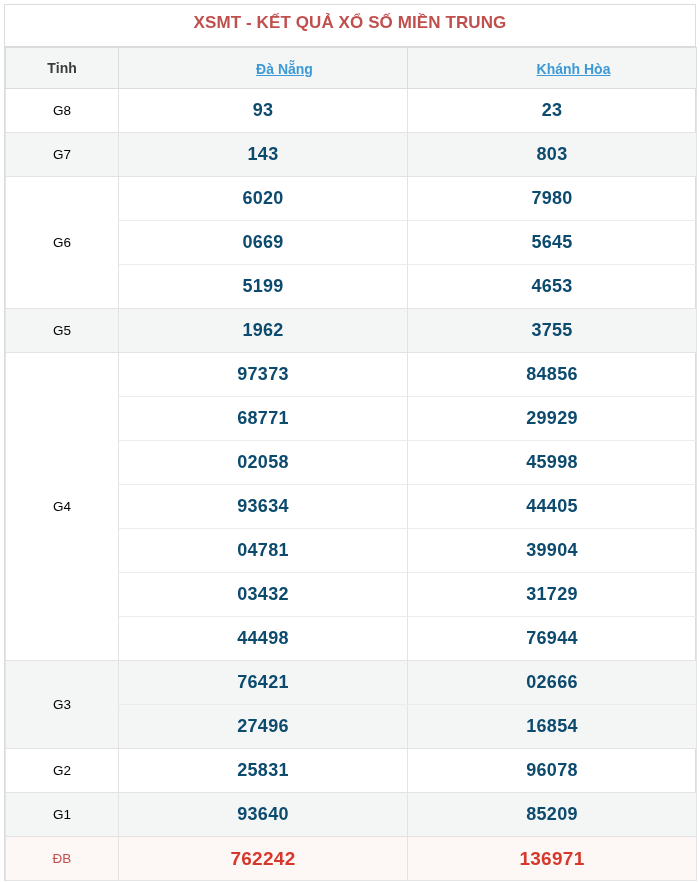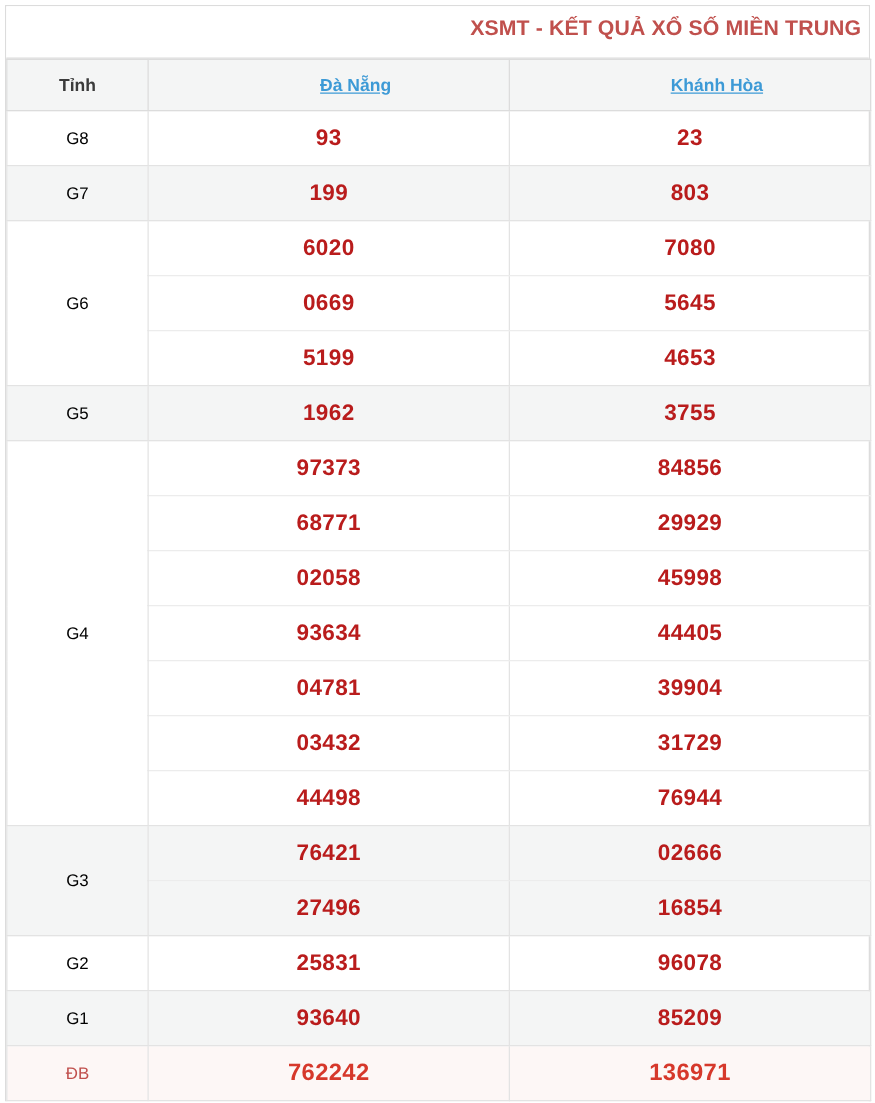--- a/index.html
+++ b/index.html
@@ -28,21 +28,21 @@
     width: 692px;
     border: 1px solid #dcdcdc;
     border-bottom: none;
     background: #ffffff;
   }
 
   
   .card-header {
     box-sizing: border-box;
     padding: 8px 6px 8px 6px;
-    text-align: right;
+    text-align: center;
     background: #ffffff;
     border-bottom: 1px solid #dcdcdc;
   }
   .card-title {
     font-size: 17px;
     font-weight: 700;
     color: #c0504d;
     letter-spacing: .1px;
     line-height: 20px;
     margin-bottom: 5px;
@@ -107,21 +107,21 @@
   td.prize-label {
     font-size: 13.5px;
     color: #000000;
     font-weight: 400;
     background-clip: padding-box;
   }
 
   td.num {
     font-size: 18px;
     font-weight: 700;
-    color: #b91c1c;
+    color: #0c4a6e;
     letter-spacing: .3px;
     height: 43px;
   }
 
   
   tr.sub td.num { border-top-color: #ececec; border-bottom-color: #ececec; }
   tr.grp-first td.num { border-top-color: #e3e3e3; }
   tr.grp-last  td.num { border-bottom-color: #e3e3e3; }
 
   tr.shaded td,
@@ -163,27 +163,27 @@
         </tr>
       </thead>
       <tbody id="lottery-body">
           <tr>
             <td class="prize-label" rowspan="1">G8</td>
             <td class="num">93</td>
             <td class="num">23</td>
           </tr>
           <tr class="shaded">
             <td class="prize-label" rowspan="1">G7</td>
-            <td class="num">199</td>
+            <td class="num">143</td>
             <td class="num">803</td>
           </tr>
           <tr class="sub grp-first">
             <td class="prize-label" rowspan="3">G6</td>
             <td class="num">6020</td>
-            <td class="num">7080</td>
+            <td class="num">7980</td>
           </tr>
           <tr class="sub">
             <td class="num">0669</td>
             <td class="num">5645</td>
           </tr>
           <tr class="sub grp-last">
             <td class="num">5199</td>
             <td class="num">4653</td>
           </tr>
           <tr class="shaded">

